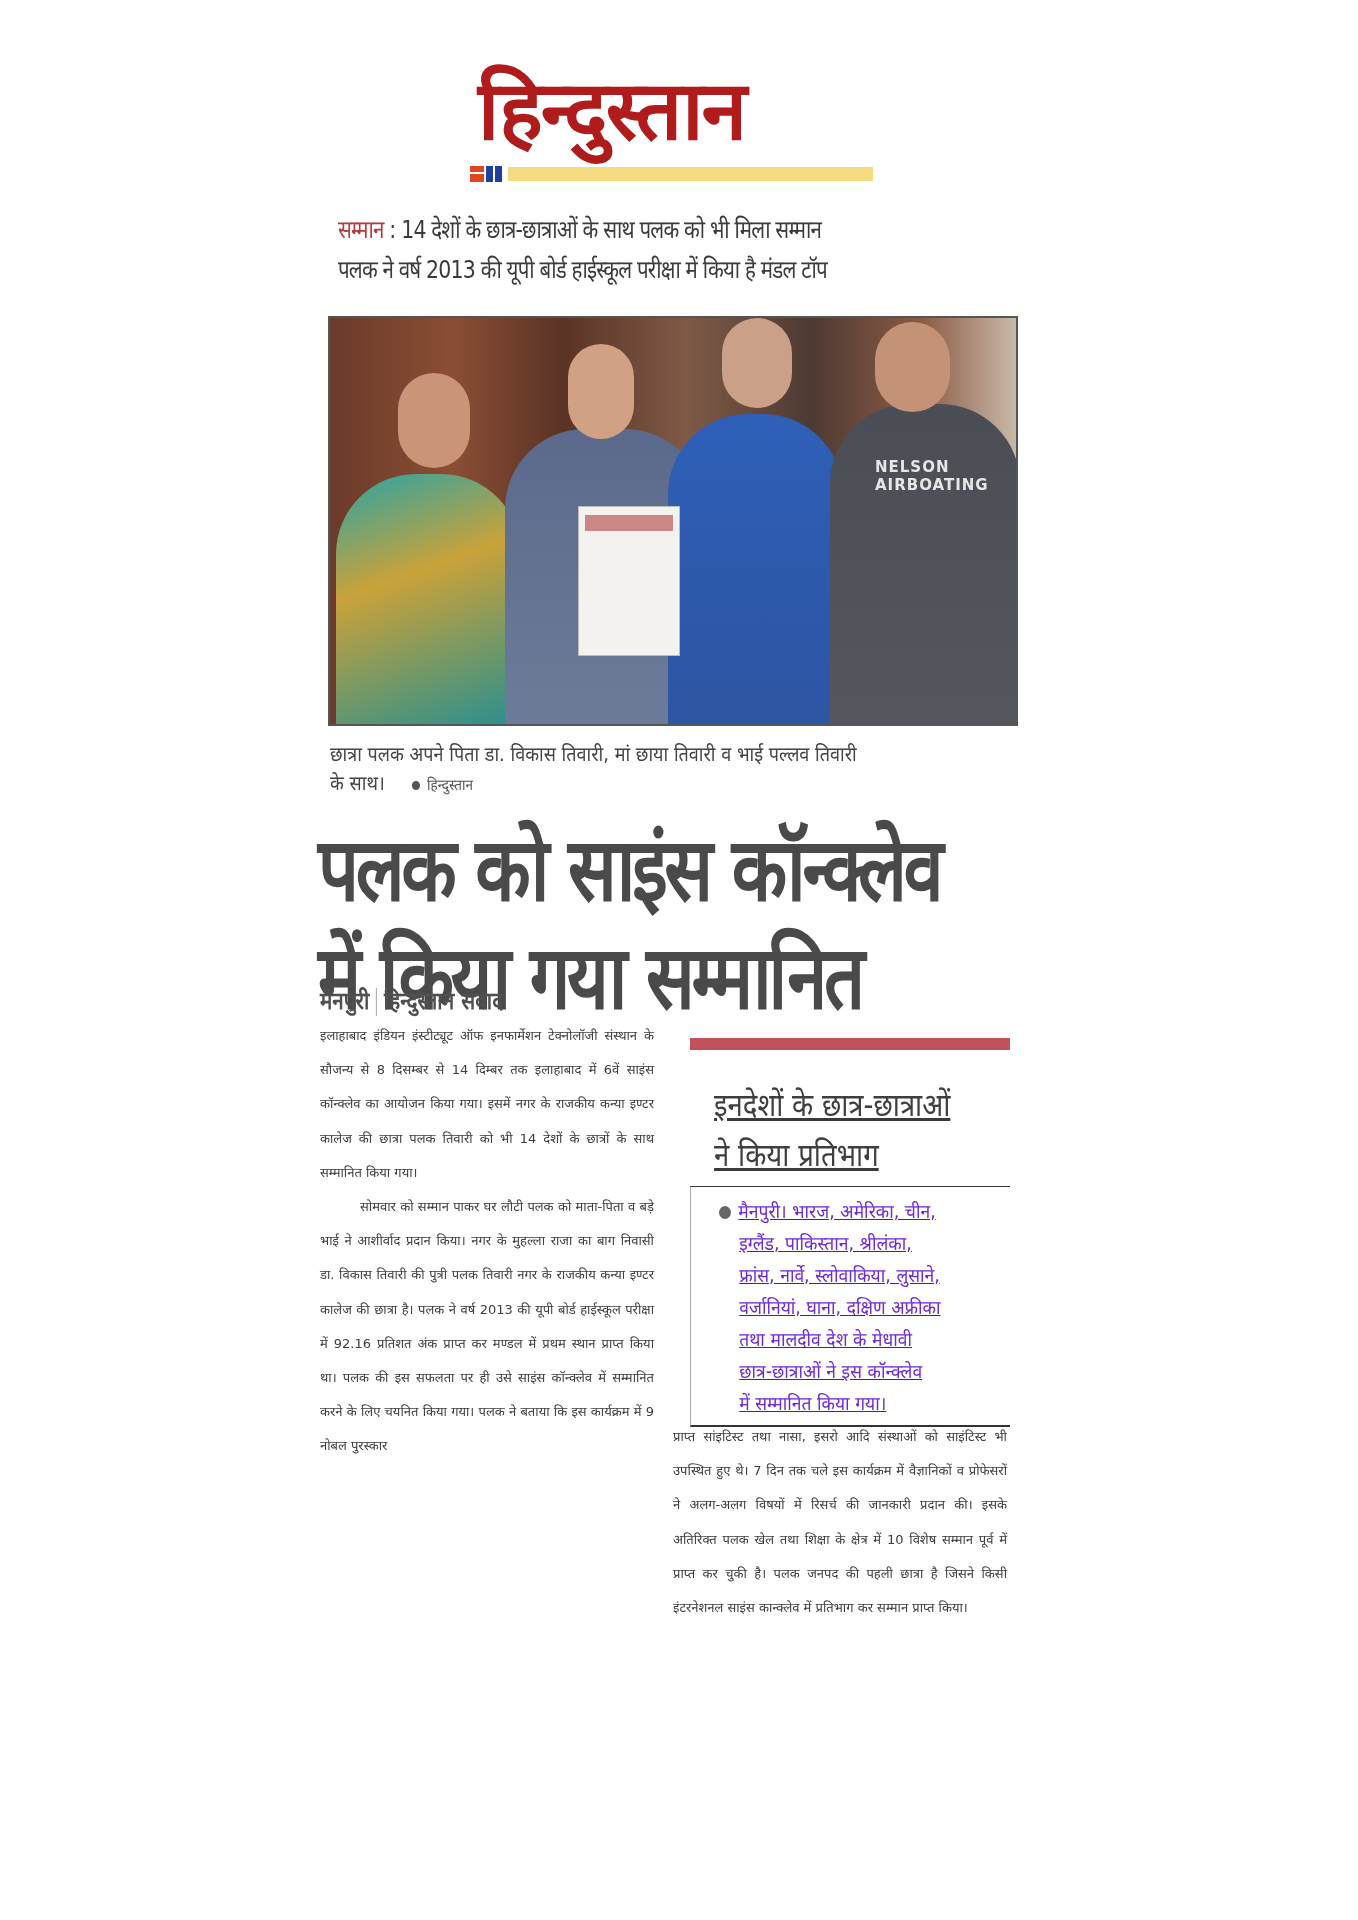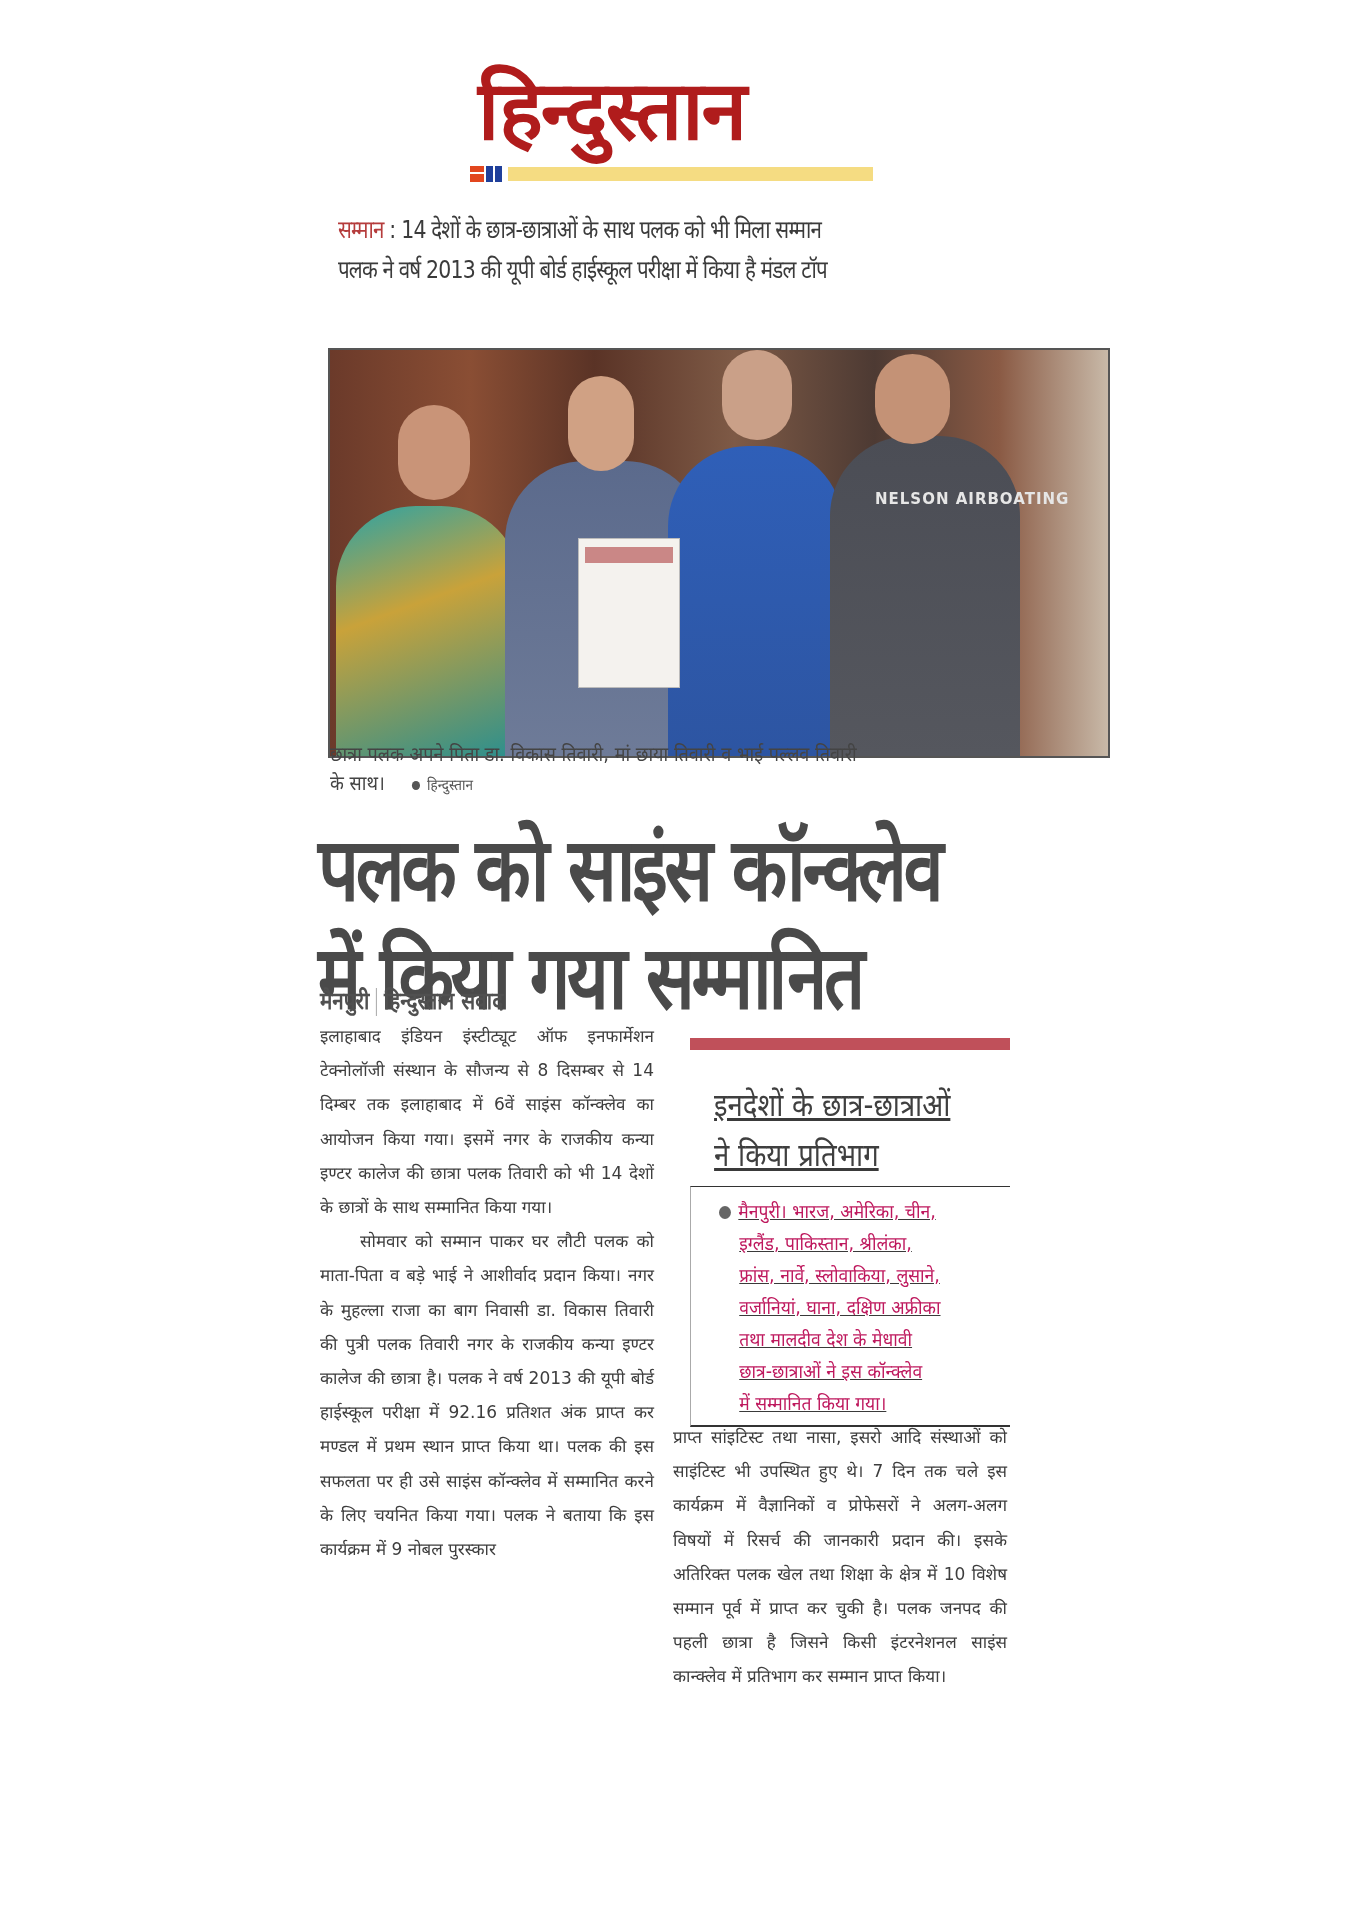--- a/index.html
+++ b/index.html
@@ -9,22 +9,22 @@
   .masthead { position: absolute; left: 478px; top: 62px; width: 400px; height: 120px; }
   .masthead-title { position: absolute; left: 0; top: -6px; font-family: "DejaVu Sans", sans-serif; font-weight: bold; font-size: 82px; color: #b01c1c; letter-spacing: -2px; line-height: 110px; white-space: nowrap; }
   .masthead-bar { position: absolute; left: 30px; top: 105px; width: 365px; height: 14px; background: #f5dc82; }
   .masthead-blocks { position: absolute; left: -8px; top: 104px; width: 34px; height: 16px; display: flex; gap: 2px; }
   .mb-red { width: 14px; height: 16px; background: linear-gradient(#e2461e 0 6px, #fff 6px 8px, #e2461e 8px 16px); }
   .mb-blue { width: 7px; height: 16px; background: #1f3f9a; }
 
   .kicker { position: absolute; left: 338px; top: 210px; width: 680px; font-size: 25px; line-height: 40px; color: #3b3b3b; font-family: "DejaVu Sans", sans-serif; letter-spacing: -1px; transform: scaleX(0.82); transform-origin: left top; white-space: nowrap; }
   .kicker-tag { color: #b53c3c; }
 
-  .photo { position: absolute; left: 328px; top: 316px; width: 782px; height: 410px; border: 2px solid #555; overflow: hidden;
-    background: linear-gradient(90deg, #6b3a2a 0%, #8a4e34 18%, #5a3326 34%, #7e5a46 52%, #4d3a33 70%, #8a5a44 86%, #c8b9a8 100%); margin-top: 32px; }
+  .photo { position: absolute; left: 328px; top: 316px; width: 690px; height: 410px; border: 2px solid #555; overflow: hidden;
+    background: linear-gradient(90deg, #6b3a2a 0%, #8a4e34 18%, #5a3326 34%, #7e5a46 52%, #4d3a33 70%, #8a5a44 86%, #c8b9a8 100%); }
   .person { position: absolute; bottom: 0; border-radius: 80px 80px 0 0; }
   .p-mother { left: 6px; width: 185px; height: 250px; background: linear-gradient(160deg, #2aa3a6 0%, #c9a23a 40%, #2a8f8f 100%); }
   .p-mother-head { position: absolute; left: 68px; top: 55px; width: 72px; height: 95px; border-radius: 40px; background: #c99478; }
   .p-girl { left: 175px; width: 200px; height: 295px; background: linear-gradient(#5b6a8c, #6e7b98); }
   .p-girl-head { position: absolute; left: 238px; top: 26px; width: 66px; height: 95px; border-radius: 36px; background: #d0a184; }
   .p-boy { left: 338px; width: 175px; height: 310px; background: linear-gradient(#2f5fb8, #2d55a2); }
   .p-boy-head { position: absolute; left: 392px; top: 0; width: 70px; height: 90px; border-radius: 36px; background: #caa088; }
   .p-father { left: 500px; width: 190px; height: 320px; background: linear-gradient(#4b4d55, #55575e); }
   .p-father-head { position: absolute; left: 545px; top: 4px; width: 75px; height: 90px; border-radius: 38px; background: #c49276; }
   .certificate { position: absolute; left: 248px; top: 188px; width: 102px; height: 150px; background: #f4f2ee; border: 1px solid #bbb; }
@@ -33,27 +33,27 @@
 
   .caption { position: absolute; left: 330px; top: 740px; width: 690px; font-size: 20px; line-height: 29px; color: #444; transform: scaleX(0.9); transform-origin: left top; white-space: nowrap; }
   .caption-credit { font-size: 15px; color: #555; margin-left: 30px; }
   .bullet { display: inline-block; width: 9px; height: 9px; border-radius: 50%; background: #555; margin-right: 8px; vertical-align: middle; }
 
   .headline { position: absolute; left: 318px; top: 816px; width: 720px; font-family: "DejaVu Sans", sans-serif; font-weight: bold; font-size: 88px; line-height: 108px; color: #4a4a4a; letter-spacing: -4px; transform: scaleX(0.82); transform-origin: left top; white-space: nowrap; }
 
   .col-left { position: absolute; left: 320px; top: 983px; width: 334px; }
   .dateline { font-size: 24px; font-weight: bold; color: #505050; line-height: 36px; transform: scaleX(0.86); transform-origin: left top; white-space: nowrap; }
   .dateline-sep { display: inline-block; width: 1px; height: 28px; background: #999; margin: 0 8px; vertical-align: middle; }
-  .body-text { font-family: "DejaVu Sans", sans-serif; font-size: 17px; line-height: 34.2px; color: #3d3d3d; text-align: justify; }
+  .body-text { font-family: "DejaVu Sans", sans-serif; font-size: 13px; line-height: 34.2px; color: #3d3d3d; text-align: justify; }
   .indent { text-indent: 40px; }
 
   .sidebar { position: absolute; left: 690px; top: 1038px; width: 320px; text-decoration: underline; }
   .sidebar-rule { height: 12px; background: #c0505a; }
   .sidebar-head { margin-top: 30px; padding-left: 28px; font-size: 32px; line-height: 50px; color: #3f3f3f; transform: scaleX(0.86); transform-origin: left top; white-space: nowrap; }
-  .sidebar-box { margin-top: 6px; border-left: 1px solid #aaa; border-top: 1.5px solid #333; border-bottom: 2px solid #333; padding: 8px 0 6px 28px; font-size: 19px; line-height: 32px; color: #be185d; }
+  .sidebar-box { margin-top: 6px; border-left: 1px solid #aaa; border-top: 1.5px solid #333; border-bottom: 2px solid #333; padding: 8px 0 6px 28px; font-size: 19px; line-height: 32px; color: #6d28d9; }
   .sidebar-box .line { white-space: nowrap; transform: scaleX(0.92); transform-origin: left top; }
   .sidebar-box .line.cont { padding-left: 22px; }
   .sbullet { display: inline-block; width: 13px; height: 13px; border-radius: 50%; background: #666; margin-right: 8px; vertical-align: middle; }
 
   .col-right { position: absolute; left: 673px; top: 1420px; width: 334px; }
 </style>
 </head>
 <body>
 
 <div class="masthead">

